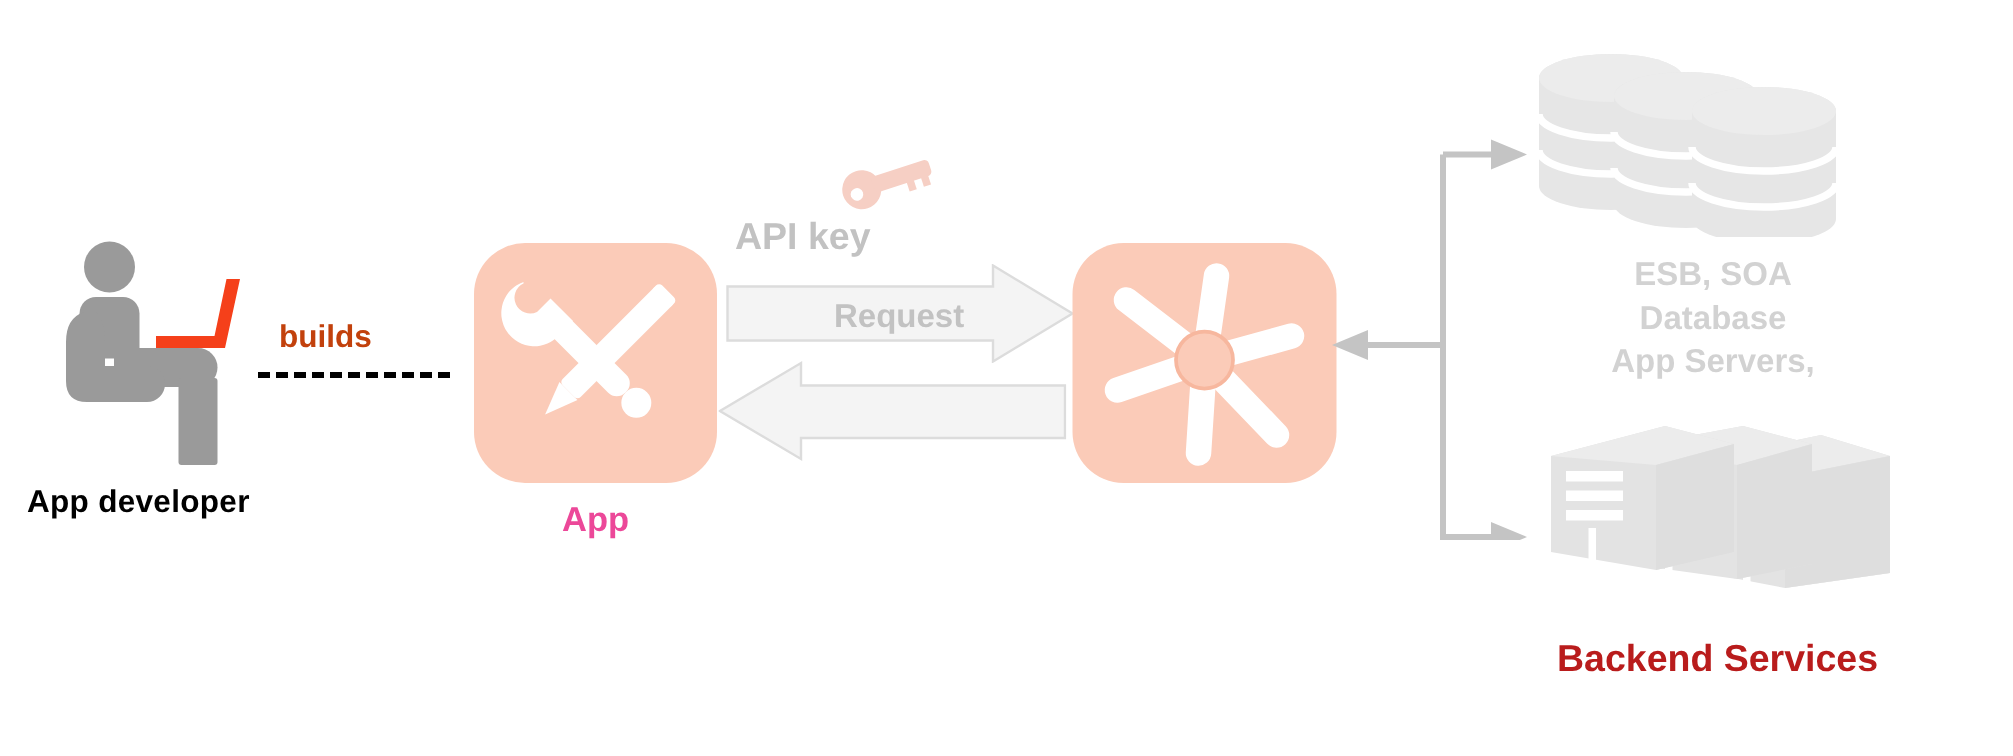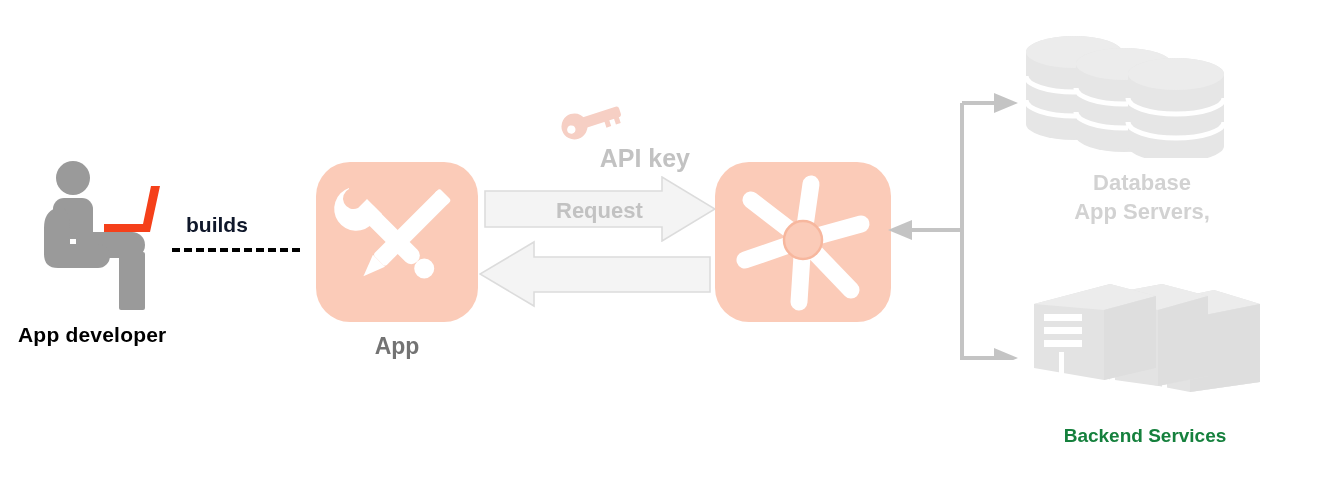--- a/index.html
+++ b/index.html
@@ -25,21 +25,21 @@
     left: 18px; top: 323px;
     font-size: 21px; font-weight: bold; color: #000000;
     letter-spacing: .2px;
     white-space: nowrap;
     text-align: right;
   }
 
   
   #builds-label {
     left: 186px; top: 213px;
-    font-size: 21px; font-weight: bold; color: #0f172a;
+    font-size: 21px; font-weight: bold; color: #c2410c;
     white-space: nowrap;
   }
   #builds-dashed {
     left: 172px; top: 248px;
     width: 128px; height: 0;
     border-top: 4px solid #000000;
     border-top-style: dashed;
   }
 
   
@@ -47,32 +47,32 @@
     border-radius: 34px;
     background: #fbcbb8;
   }
   #app-tile { left: 316px; top: 162px; width: 162px; height: 160px; }
   #api-tile { left: 715px; top: 162px; width: 176px; height: 160px; }
   .tile-svg { position: absolute; left: 0; top: 0; width: 100%; height: 100%; }
 
   .tile-label {
     font-size: 23px;
     font-weight: bold;
-    color: #737373;
+    color: #ec4899;
     text-align: center;
     white-space: nowrap;
   }
   #app-label { left: 316px; top: 333px; width: 162px; }
   #api-label { left: 715px; top: 333px; width: 176px; }
 
   
   #api-key-icon { left: 556px; top: 96px; width: 70px; height: 46px; }
   #api-key-label {
     left: 490px; top: 144px; width: 200px;
-    text-align: right;
+    text-align: left;
     font-size: 25px; font-weight: bold; color: #c2c2c2;
     white-space: nowrap;
   }
 
   
   #request-arrow { left: 484px; top: 176px; width: 232px; height: 66px; }
   #response-arrow { left: 479px; top: 240px; width: 232px; height: 68px; }
   .blockarrow-text {
     position: absolute;
     font-size: 22px;
@@ -92,21 +92,21 @@
 
   #esb-label {
     left: 1020px; top: 168px; width: 244px;
     text-align: center;
     font-size: 22px; font-weight: bold; color: #d2d2d2;
     line-height: 29px;
   }
   #backend-services-label {
     left: 990px; top: 425px; width: 310px;
     text-align: center;
-    font-size: 19px; font-weight: bold; color: #15803d;
+    font-size: 25px; font-weight: bold; color: #b91c1c;
     white-space: nowrap;
   }
 </style>
 </head>
 <body>
 
 <div id="canvas">
 
   <div class="abs" id="developer-group">
     <svg viewBox="0 0 170 150" width="170" height="150">
@@ -217,20 +217,21 @@
           <path d="M0 40 a48 16 0 0 0 96 0" fill="none" stroke="#ffffff" stroke-width="5"></path>
           <path d="M0 64 a48 16 0 0 0 96 0" fill="none" stroke="#ffffff" stroke-width="5"></path>
         </g>
       </defs>
       <use href="#cyl" x="4" y="6"></use>
       <use href="#cyl" x="54" y="18"></use>
       <use href="#cyl" x="106" y="28"></use>
     </svg>
   </div>
   <div class="abs" id="esb-label">
+    <div>ESB, SOA</div>
     <div>Database</div>
     <div>App Servers,</div>
   </div>
 
   <div class="abs" id="servers-icon">
     <svg viewBox="0 0 232 112" width="232" height="112">
 
       <g>
         <polygon points="110,24 186,8 232,22 232,100 162,110 110,100" fill="#e3e3e3"></polygon>
         <polygon points="110,24 186,8 232,22 162,36" fill="#ececec"></polygon>

